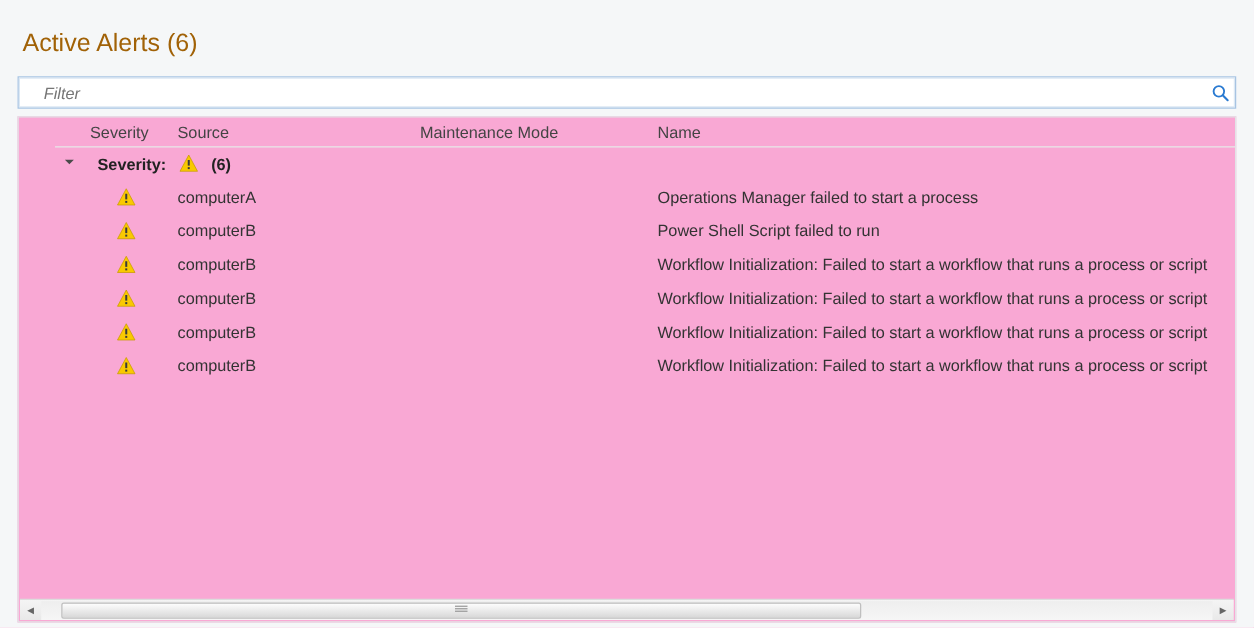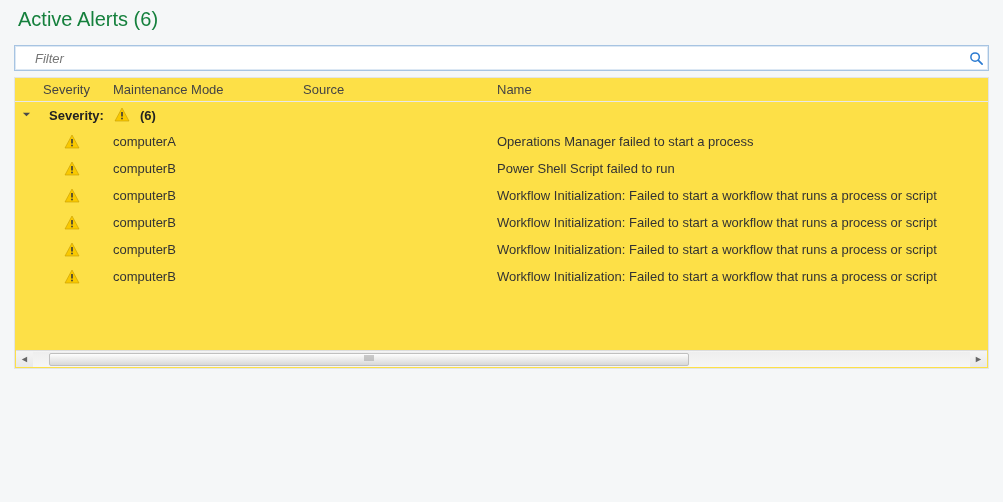--- a/index.html
+++ b/index.html
@@ -14,22 +14,22 @@
   }
   .panel {
     width: 1003px; height: 502px;
     padding: 4px 14px 0 14px;
     background: #f5f7f8;
     position: relative;
   }
   .title {
     font-size: 20px;
     font-weight: 400;
-    color: #15803d;
-    margin: 4px 0 14px 4px;
+    color: #a16207;
+    margin: 20px 0 14px 4px;
   }
   .filter-wrap {
     position: relative;
     border: 1px solid #a7c4e2;
     background: #fff;
     height: 26px;
     margin-bottom: 6px;
     box-shadow: inset 0 0 0 1px #dce8f4;
     display: flex;
     align-items: center;
@@ -46,24 +46,25 @@
     font-family: inherit;
     background: transparent;
   }
   .filter-search {
     width: 24px; height: 22px;
     display: flex; align-items: center; justify-content: center;
     cursor: pointer;
   }
   .grid {
     border: 1px solid #e2e4e6;
-    background: #fde047;
-    height: 292px;
+    background: #f9a8d4;
+    height: 405px;
     overflow: hidden;
     position: relative;
+    padding-left: 29px;
   }
   .grid-viewport {
     height: 386px;
     overflow: hidden;
     width: 100%;
   }
   .grid-header {
     display: flex;
     height: 24px;
     align-items: center;
@@ -167,22 +168,22 @@
       </svg>
     </div>
   </div>
 
   <div class="grid">
     <div class="grid-viewport">
 
       <div class="grid-header">
         <div class="col col-expander"></div>
         <div class="col col-severity">Severity</div>
+        <div class="col col-source">Source</div>
         <div class="col col-maint">Maintenance Mode</div>
-        <div class="col col-source">Source</div>
         <div class="col col-name">Name</div>
       </div>
 
       <div class="group-row">
         <div class="expander">
           <svg width="9" height="9" viewBox="0 0 10 10">
             <path d="M1 3 L5 7 L9 3 Z" fill="#4a4a4a"></path>
           </svg>
         </div>
         <span class="group-label">Severity:</span>

